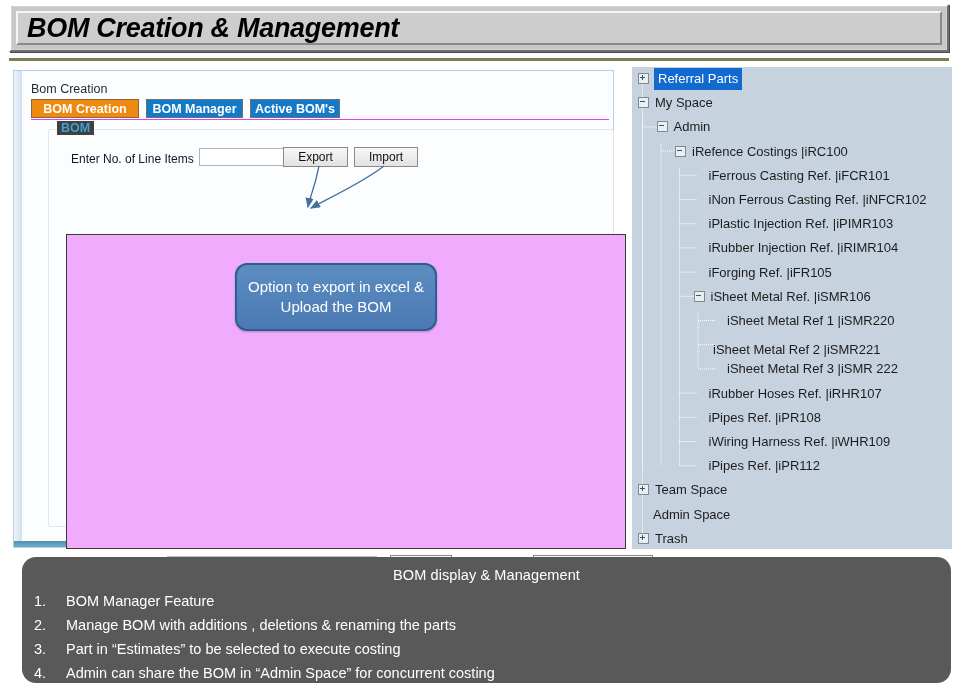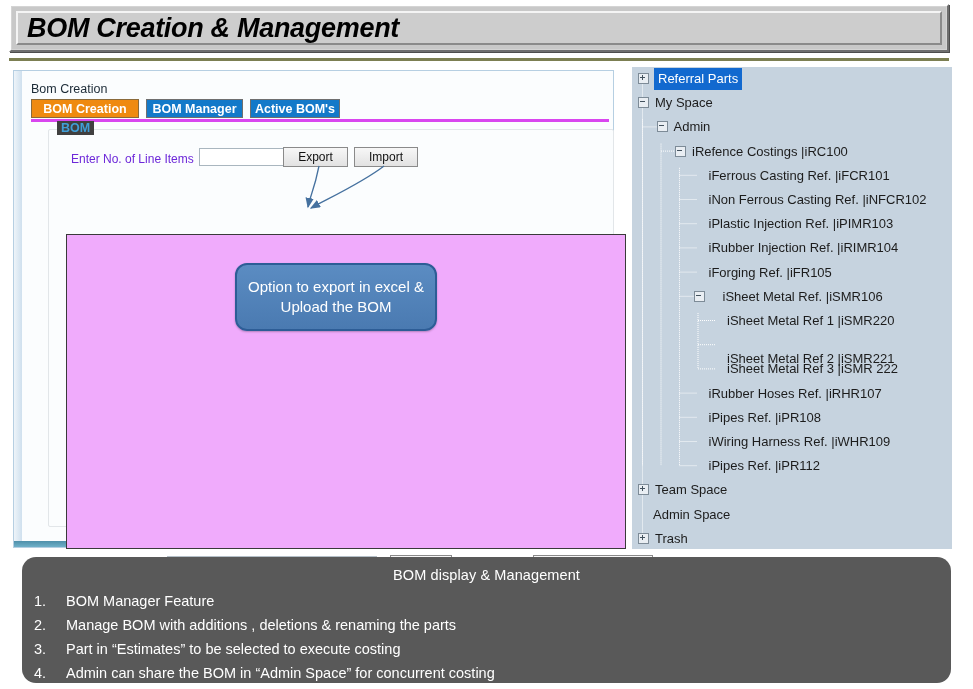--- a/index.html
+++ b/index.html
@@ -57,21 +57,21 @@
   #app-inner{
     position:absolute;left:8px;top:0;right:0;bottom:6px;
     background:#fbfdfe;
   }
   #bom-creation-label{
     position:absolute;left:9px;top:11px;
     font-size:12.5px;color:#1b2a36;
   }
   #tab-row{
     position:absolute;left:9px;top:28px;right:4px;height:20px;
-    border-bottom:3px solid #d946ef;
+    border-bottom:1px solid #d946ef;
   }
   .tab{
     display:inline-block;height:19px;line-height:19px;
     color:#ffffff;font-size:12.5px;font-weight:bold;
     text-align:center;vertical-align:top;
     border:1px solid #6f6f6f;
     box-sizing:border-box;
     cursor:pointer;
   }
   .tab.active{background:#ef8a10;border-color:#8a6a3a;}
@@ -87,21 +87,21 @@
     border-radius:2px;
     background:transparent;
   }
   #bom-legend{
     position:absolute;left:8px;top:-9px;
     background:#404040;padding:0 4px;
     font-size:12.5px;font-weight:bold;color:#3f9fd8;
   }
   #line-items-label{
     position:absolute;left:22px;top:22px;
-    font-size:12px;color:#6d28d9;
+    font-size:12px;color:#0f172a;
   }
   #line-items-input{
     position:absolute;left:150px;top:18px;width:93px;height:18px;
     border:1px solid #a9b6bf;background:#ffffff;
     box-sizing:border-box;font-size:12px;padding:0 3px;
     font-family:"Liberation Sans", sans-serif;
   }
   .winbtn{
     position:absolute;height:20px;
     background:linear-gradient(to bottom,#f7f7f7,#e2e2e2);
@@ -297,29 +297,29 @@
         <span class="label">iPlastic Injection Ref. |iPIMR103</span>
       </div>
       <div class="node" style="left: 61.5px; top: 171.4px;">
         <span class="nodot"></span>
         <span class="label">iRubber Injection Ref. |iRIMR104</span>
       </div>
       <div class="node" style="left: 61.5px; top: 195.6px;">
         <span class="nodot"></span>
         <span class="label">iForging Ref. |iFR105</span>
       </div>
-      <div class="node" style="left: 61.5px; top: 219.8px; gap: 12px;">
+      <div class="node" style="left: 61.5px; top: 219.8px;">
         <span class="toggle"></span>
         <span class="label">iSheet Metal Ref. |iSMR106</span>
       </div>
       <div class="node" style="left: 80px; top: 244px;">
         <span class="nodot"></span>
         <span class="label">iSheet Metal Ref 1 |iSMR220</span>
       </div>
-      <div class="node" style="left: 80px; top: 282px;">
+      <div class="node" style="left: 80px; top: 264px; flex-direction: column;">
         <span class="nodot"></span>
         <span class="label">iSheet Metal Ref 2 |iSMR221</span>
       </div>
       <div class="node" style="left: 80px; top: 292.4px;">
         <span class="nodot"></span>
         <span class="label">iSheet Metal Ref 3 |iSMR 222</span>
       </div>
       <div class="node" style="left: 61.5px; top: 316.6px;">
         <span class="nodot"></span>
         <span class="label">iRubber Hoses Ref. |iRHR107</span>

